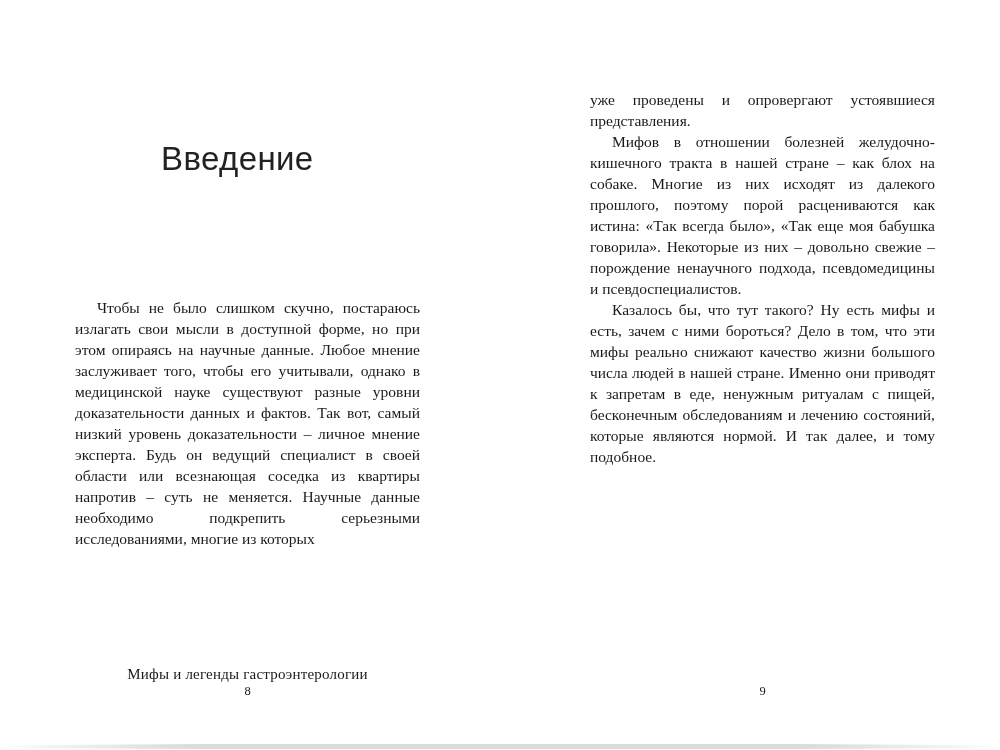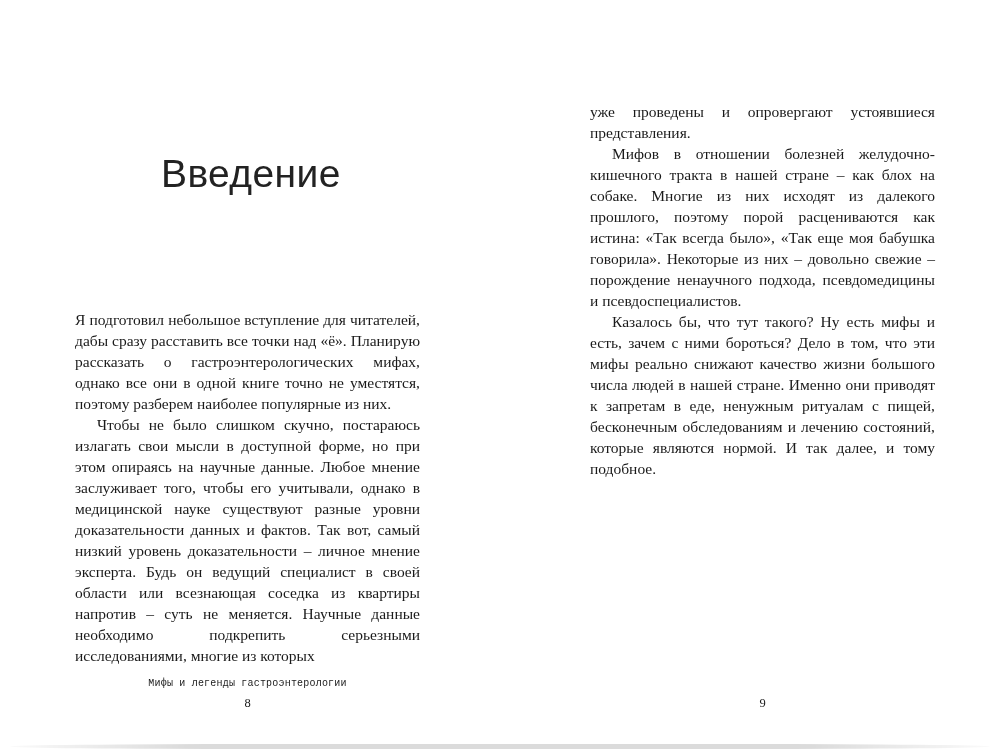--- a/index.html
+++ b/index.html
@@ -12,35 +12,35 @@
     font-family: "Liberation Serif", serif;
   }
   .spread {
     position: relative;
     width: 1000px;
     height: 750px;
     background: #ffffff;
   }
   .page {
     position: absolute;
-    top: 12px;
+    top: 0;
     width: 345px;
     height: 554px;
   }
   .page.left  { left: 75px; }
   .page.right { left: 590px; }
 
   .chapter-title {
     position: absolute;
     top: 140px;
     left: 86px;
     margin: 0;
     font-family: "Liberation Sans", sans-serif;
     font-weight: 400;
-    font-size: 39px;
+    font-size: 33px;
     letter-spacing: 0.4px;
     color: #222222;
     white-space: nowrap;
   }
 
   .body-text {
     position: absolute;
     left: 0;
     width: 345px;
     font-size: 15.5px;
@@ -60,22 +60,22 @@
   .body-text p.no-indent {
     text-indent: 0;
   }
 
   .running-title {
     position: absolute;
     top: 666px;
     left: 0;
     width: 345px;
     text-align: center;
-    font-family: Liberation Mono, monospace;
-    font-size: 10px;
+    font-family: Liberation Serif, serif;
+    font-size: 15px;
     letter-spacing: 0.2px;
     color: #1a1a1a;
   }
   .page-number {
     position: absolute;
     top: 684px;
     left: 0;
     width: 345px;
     text-align: center;
     font-family: "Liberation Serif", serif;
@@ -96,21 +96,20 @@
 </style>
 </head>
 <body>
 
 <div class="spread">
 
   <section class="page left">
     <h1 class="chapter-title">Введение</h1>
 
     <div class="body-text">
-      <p class="no-indent">Я подготовил небольшое вступление для читателей, дабы сразу расставить все точки над «ё». Планирую рассказать о гастроэнтерологических мифах, однако все они в одной книге точно не уместятся, поэтому разберем наиболее популярные из них.</p>
       <p>Чтобы не было слишком скучно, постараюсь излагать свои мысли в доступной форме, но при этом опираясь на научные данные. Любое мнение заслуживает того, чтобы его учитывали, однако в медицинской науке существуют разные уровни доказательности данных и фактов. Так вот, самый низкий уровень доказательности – личное мнение эксперта. Будь он ведущий специалист в своей области или всезнающая соседка из квартиры напротив – суть не меняется. Научные данные необходимо подкрепить серьезными исследованиями, многие из которых</p>
     </div>
 
     <div class="running-title">Мифы и легенды гастроэнтерологии</div>
     <div class="page-number">8</div>
   </section>
 
   <section class="page right">
     <div class="body-text">
       <p class="no-indent">уже проведены и опровергают устоявшиеся представления.</p>

